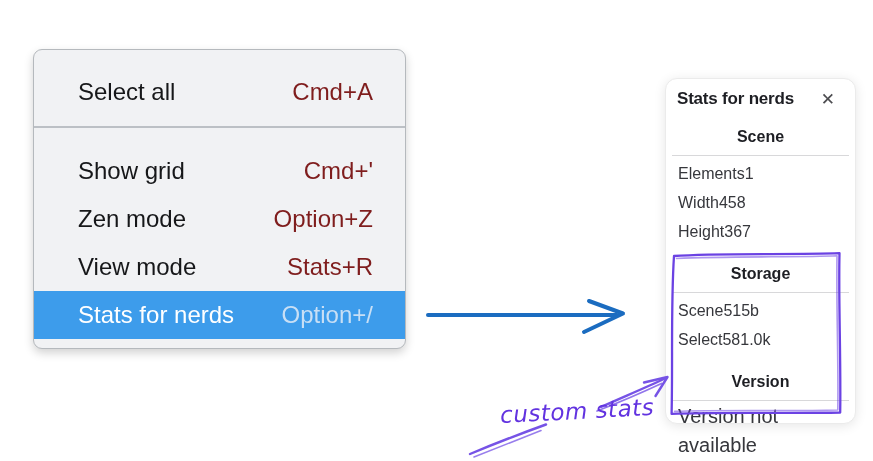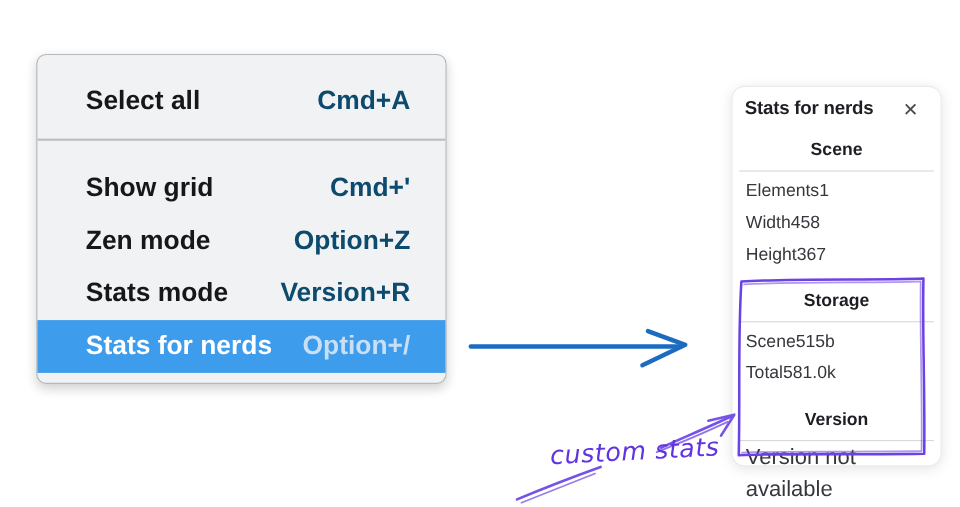--- a/index.html
+++ b/index.html
@@ -7,32 +7,31 @@
   body { position: relative; font-family: "Liberation Sans", sans-serif; }
 
   
   .menu {
     position: absolute; left: 33px; top: 49px; width: 373px;
     background: #f1f2f4;
     border: 1px solid #b5b9bd;
     border-radius: 9px;
     box-shadow: 0 4px 10px rgba(0,0,0,.18);
     padding: 18px 0 9px 0;
-    font-weight: bold;
   }
   .menu-item {
     height: 48px;
     display: flex; align-items: center; justify-content: space-between;
     padding: 0 32px 0 44px;
     font-size: 24px;
     color: #161719;
     cursor: default;
     white-space: nowrap;
   }
-  .menu-item .shortcut { color: #0c4a6e; }
+  .menu-item .shortcut { color: #7f1d1d; }
   .menu-item.selected { background: #3d9ceb; color: #ffffff; }
   .menu-item.selected .shortcut { color: #c8dff5; text-align: right; }
   .menu-sep {
     border-top: 2px solid #bcc0c5;
     margin: 10px 0 19px 0;
   }
 
   
   .panel {
     position: absolute; left: 665px; top: 78px; width: 191px; height: 346px;
@@ -93,22 +92,22 @@
   <div class="menu-sep"></div>
   <div class="menu-item">
     <span>Show grid</span>
     <span class="shortcut">Cmd+'</span>
   </div>
   <div class="menu-item">
     <span>Zen mode</span>
     <span class="shortcut">Option+Z</span>
   </div>
   <div class="menu-item">
-    <span>Stats mode</span>
-    <span class="shortcut">Version+R</span>
+    <span>View mode</span>
+    <span class="shortcut">Stats+R</span>
   </div>
   <div class="menu-item selected">
     <span>Stats for nerds</span>
     <span class="shortcut">Option+/</span>
   </div>
 </div>
 
 <div class="panel">
   <div class="panel-header">
     <span class="panel-title">Stats for nerds</span>
@@ -136,21 +135,21 @@
 
   <div>
     <div class="sec-h">Storage</div>
     <hr class="sec-hr">
     <div class="rows">
       <div class="srow">
         <span>Scene</span>
         <span>515b</span>
       </div>
       <div class="srow">
-        <span>Total</span>
+        <span>Select</span>
         <span>581.0k</span>
       </div>
     </div>
   </div>
 
   <div>
     <div class="sec-h">Version</div>
     <hr class="sec-hr">
     <div class="note">Version not available</div>
   </div>

